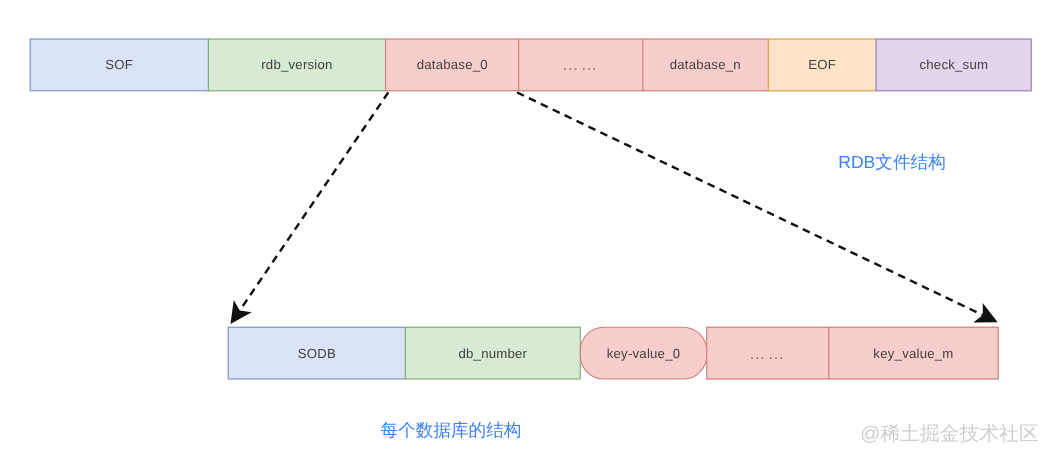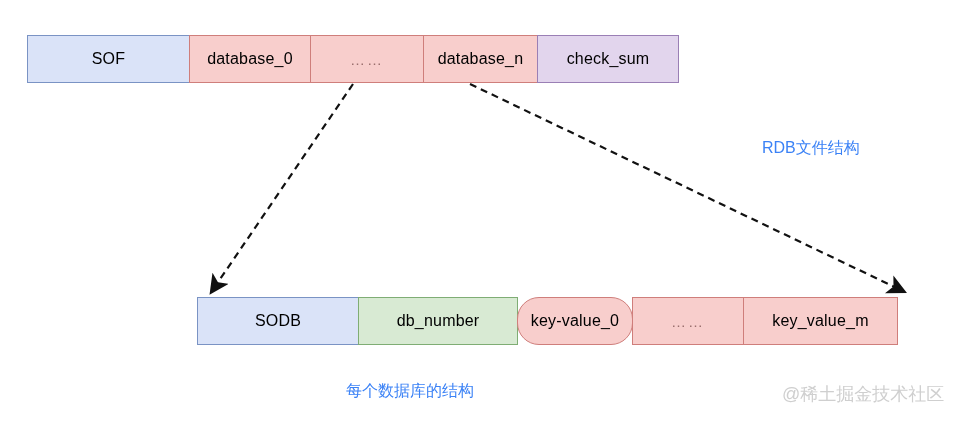--- a/index.html
+++ b/index.html
@@ -24,22 +24,22 @@
   .bar {
     position: absolute;
     display: flex;
     box-sizing: border-box;
   }
   .cell {
     box-sizing: border-box;
     display: flex;
     align-items: center;
     justify-content: center;
-    font-size: 16px;
-    color: #000000;
+    font-size: 12px;
+    color: #404040;
     letter-spacing: 0.2px;
     white-space: nowrap;
     border: 1px solid #888;
     margin-left: -1px;
   }
   .cell:first-child { margin-left: 0; }
 
   .c-blue   { background: #dae3f8; border-color: #7a93c4; }
   .c-green  { background: #d8ead3; border-color: #7fad74; }
   .c-pink   { background: #f8cecc; border-color: #cf7e7b; }
@@ -52,21 +52,21 @@
   #top-bar { left: 27px; top: 35px; width: 911px; height: 48px; }
   #top-bar .w-sof      { width: 163px; }
   #top-bar .w-rdbver   { width: 163px; }
   #top-bar .w-db0      { width: 122px; }
   #top-bar .w-dots     { width: 114px; }
   #top-bar .w-dbn      { width: 115px; }
   #top-bar .w-eof      { width: 100px; }
   #top-bar .w-checksum { width: 142px; }
 
   
-  #bottom-bar { left: 197px; top: 297px; width: 701px; height: 48px; }
+  #bottom-bar { left: 207px; top: 297px; width: 701px; height: 48px; }
   #bottom-bar .w-sodb   { width: 165px; }
   #bottom-bar .w-dbnum  { width: 163px; }
   #bottom-bar .w-kv0    { width: 118px; border-radius: 22px; }
   #bottom-bar .w-dots   { width: 114px; }
   #bottom-bar .w-kvm    { width: 158px; }
 
   .caption {
     position: absolute;
     font-size: 16px;
     color: #3b82f6;
@@ -92,23 +92,25 @@
     <marker id="arrowhead" markerWidth="9" markerHeight="9" refX="7" refY="4.5" orient="auto" markerUnits="strokeWidth">
       <path d="M0,0 L9,4.5 L0,9 L2.2,4.5 Z" fill="#111111"></path>
     </marker>
   </defs>
   <line x1="353" y1="84" x2="212" y2="291" stroke="#111111" stroke-width="2.2" stroke-dasharray="7,5" marker-end="url(#arrowhead)"></line>
   <line x1="470" y1="84" x2="903" y2="291" stroke="#111111" stroke-width="2.2" stroke-dasharray="7,5" marker-end="url(#arrowhead)"></line>
 </svg>
 
 <div class="bar" id="top-bar">
   <div class="cell c-blue w-sof">SOF</div>
+  <div class="cell c-green w-rdbver">rdb_version</div>
   <div class="cell c-pink w-db0">database_0</div>
   <div class="cell c-pink dots w-dots">……</div>
   <div class="cell c-pink w-dbn">database_n</div>
+  <div class="cell c-orange w-eof">EOF</div>
   <div class="cell c-purple w-checksum">check_sum</div>
 </div>
 
 <div class="bar" id="bottom-bar">
   <div class="cell c-blue w-sodb">SODB</div>
   <div class="cell c-green w-dbnum">db_number</div>
   <div class="cell c-pink w-kv0">key-value_0</div>
   <div class="cell c-pink dots w-dots">……</div>
   <div class="cell c-pink w-kvm">key_value_m</div>
 </div>

